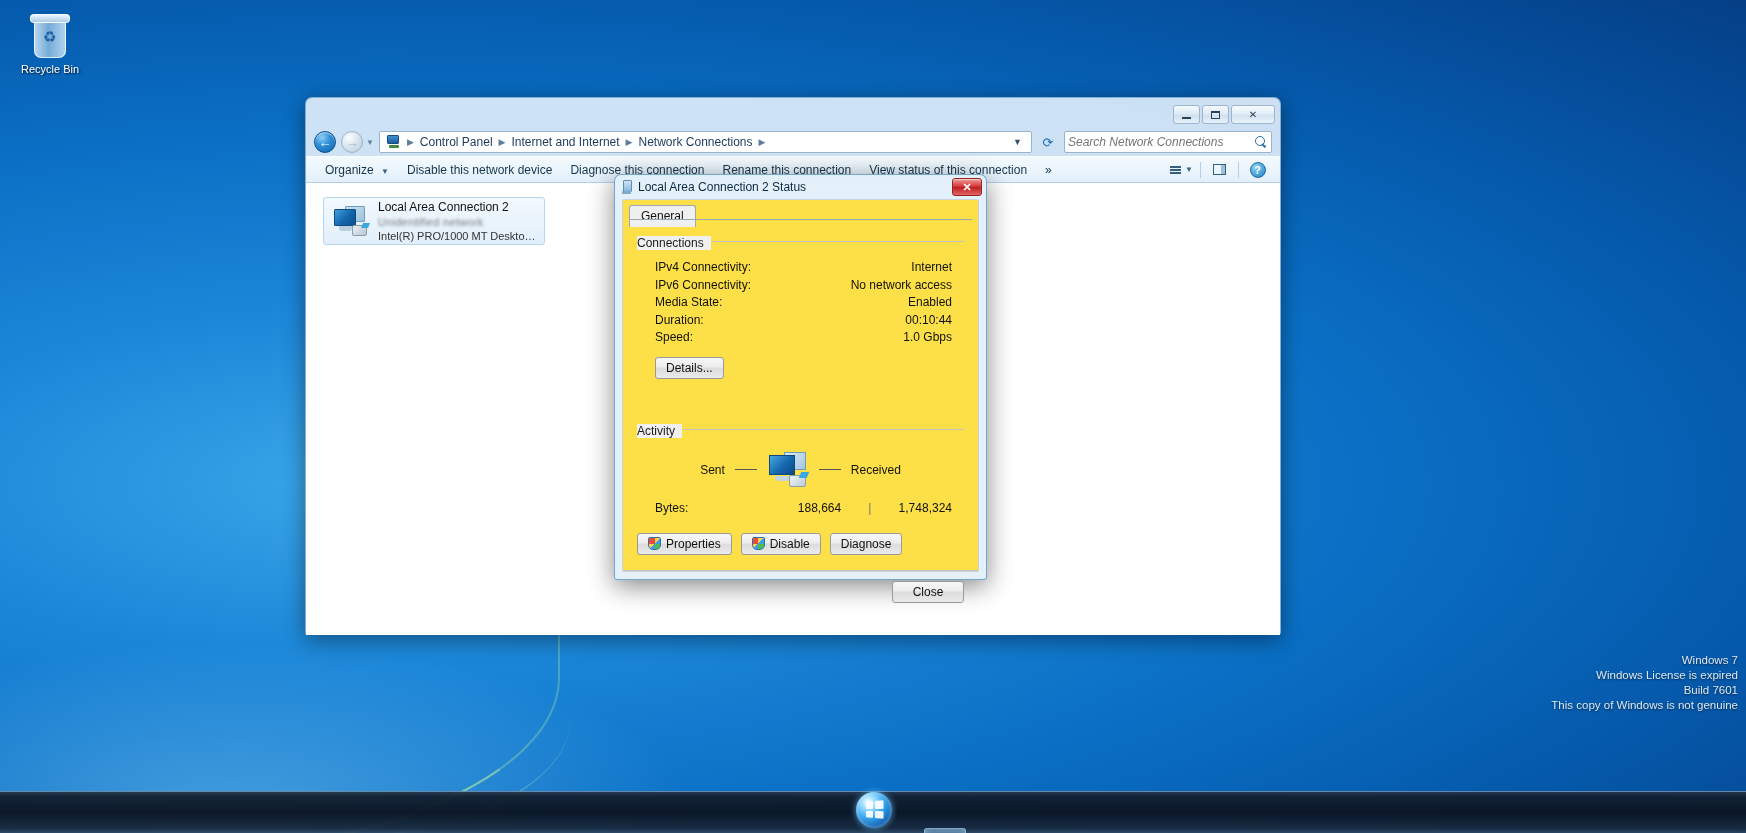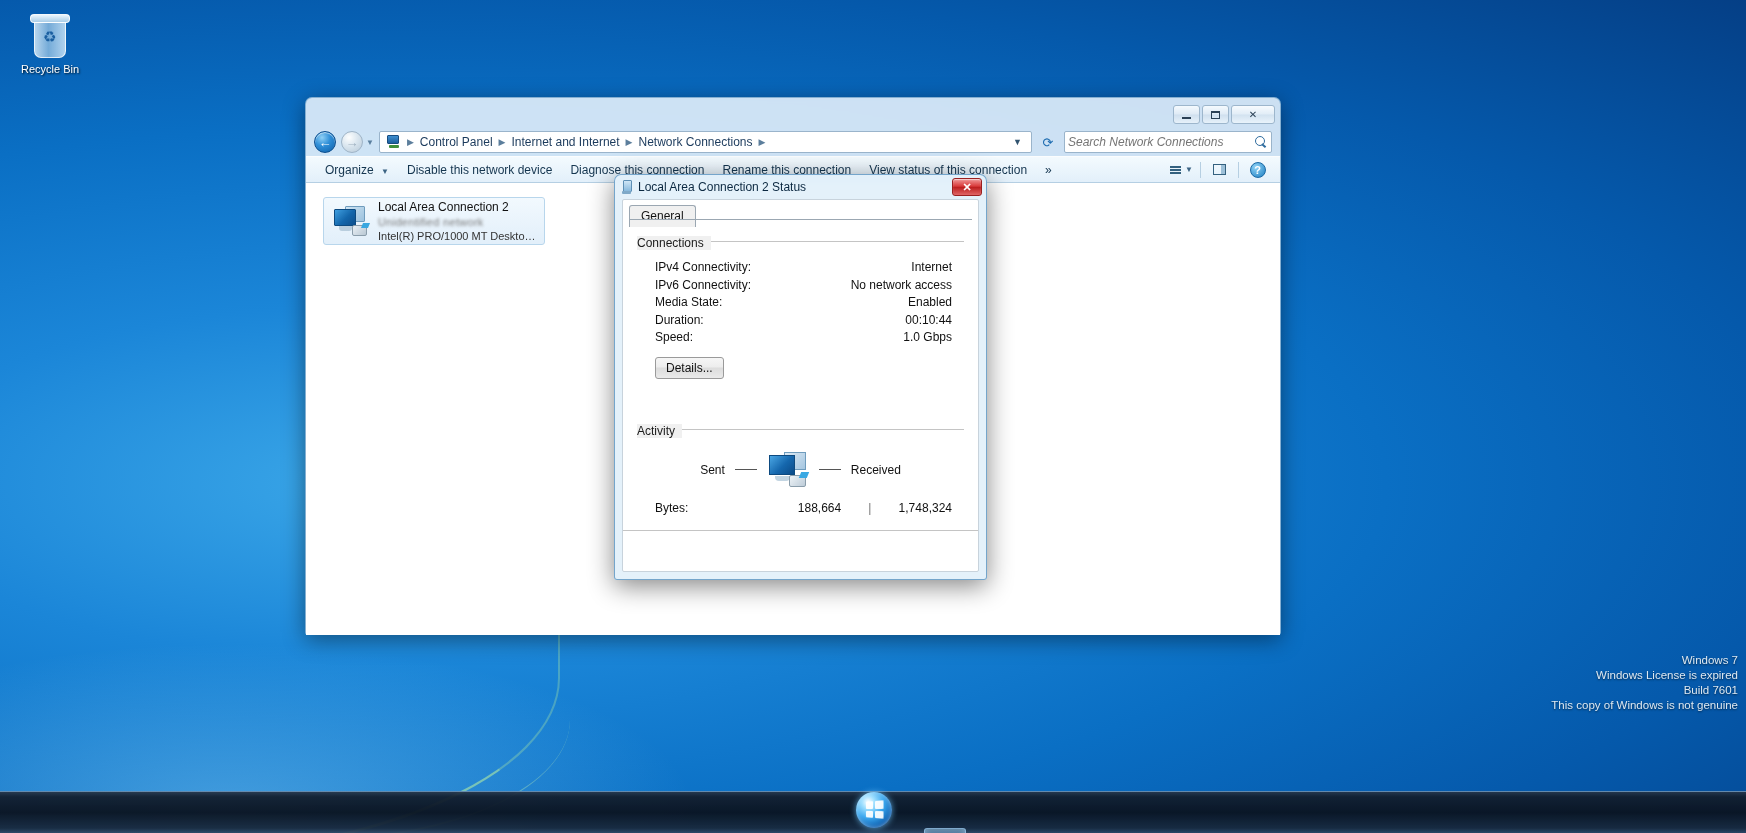--- a/index.html
+++ b/index.html
@@ -208,21 +208,21 @@
   .dlg-close {
     position: absolute; right: 4px; top: 3px; width: 30px; height: 18px;
     background: linear-gradient(to bottom, #f09a9a 0%, #d93b3b 45%, #bc1f1f 52%, #e06565 100%);
     border: 1px solid #9a2020; border-radius: 3px;
     display: flex; align-items: center; justify-content: center;
     color: #fff; font-size: 11px; font-weight: bold;
     box-shadow: inset 0 1px 1px rgba(255,255,255,.55);
   }
   .dlg-inner {
     position: absolute; left: 7px; right: 7px; top: 24px; bottom: 7px;
-    background: #ffffff; border: 1px solid #c8d3dc; border-radius: 2px;
+    background: #fde047; border: 1px solid #c8d3dc; border-radius: 2px;
   }
   .tabstrip { height: 20px; padding: 4px 6px 0 6px; position: relative; }
   .tab {
     display: inline-block; font-size: 12px; color: #111; padding: 3px 11px 4px 11px;
     background: #f0f0f0; border: 1px solid #9ba7b2; border-bottom: 0;
     border-radius: 3px 3px 0 0; position: relative; top: 1px;
   }
   .tab-underline { height: 1px; background: #9ba7b2; margin: 0 6px; position: relative; top: -1px; }
 
   .grp { position: relative; margin: 12px 14px 0 14px; }
@@ -551,22 +551,36 @@
       </div>
 
       <div class="bytes-row">
         <span class="bk">Bytes:</span>
         <span class="bsent">188,664</span>
         <span class="bdiv">|</span>
         <span class="brecv">1,748,324</span>
       </div>
     </div>
 
+    <div class="btn-row">
+      <span class="btn">
+        <span class="shield"></span>
+        <span>Properties</span>
+      </span>
+      <span class="btn">
+        <span class="shield"></span>
+        <span>Disable</span>
+      </span>
+      <span class="btn">Diagnose</span>
+    </div>
 
     <div class="dlg-sep"></div>
+    <div class="close-row">
+      <span class="btn wide">Close</span>
+    </div>
   </div>
 </div>
 
 <div class="watermark">
   <div>Windows 7</div>
   <div>Windows License is expired</div>
   <div>Build 7601</div>
   <div>This copy of Windows is not genuine</div>
 </div>
 

